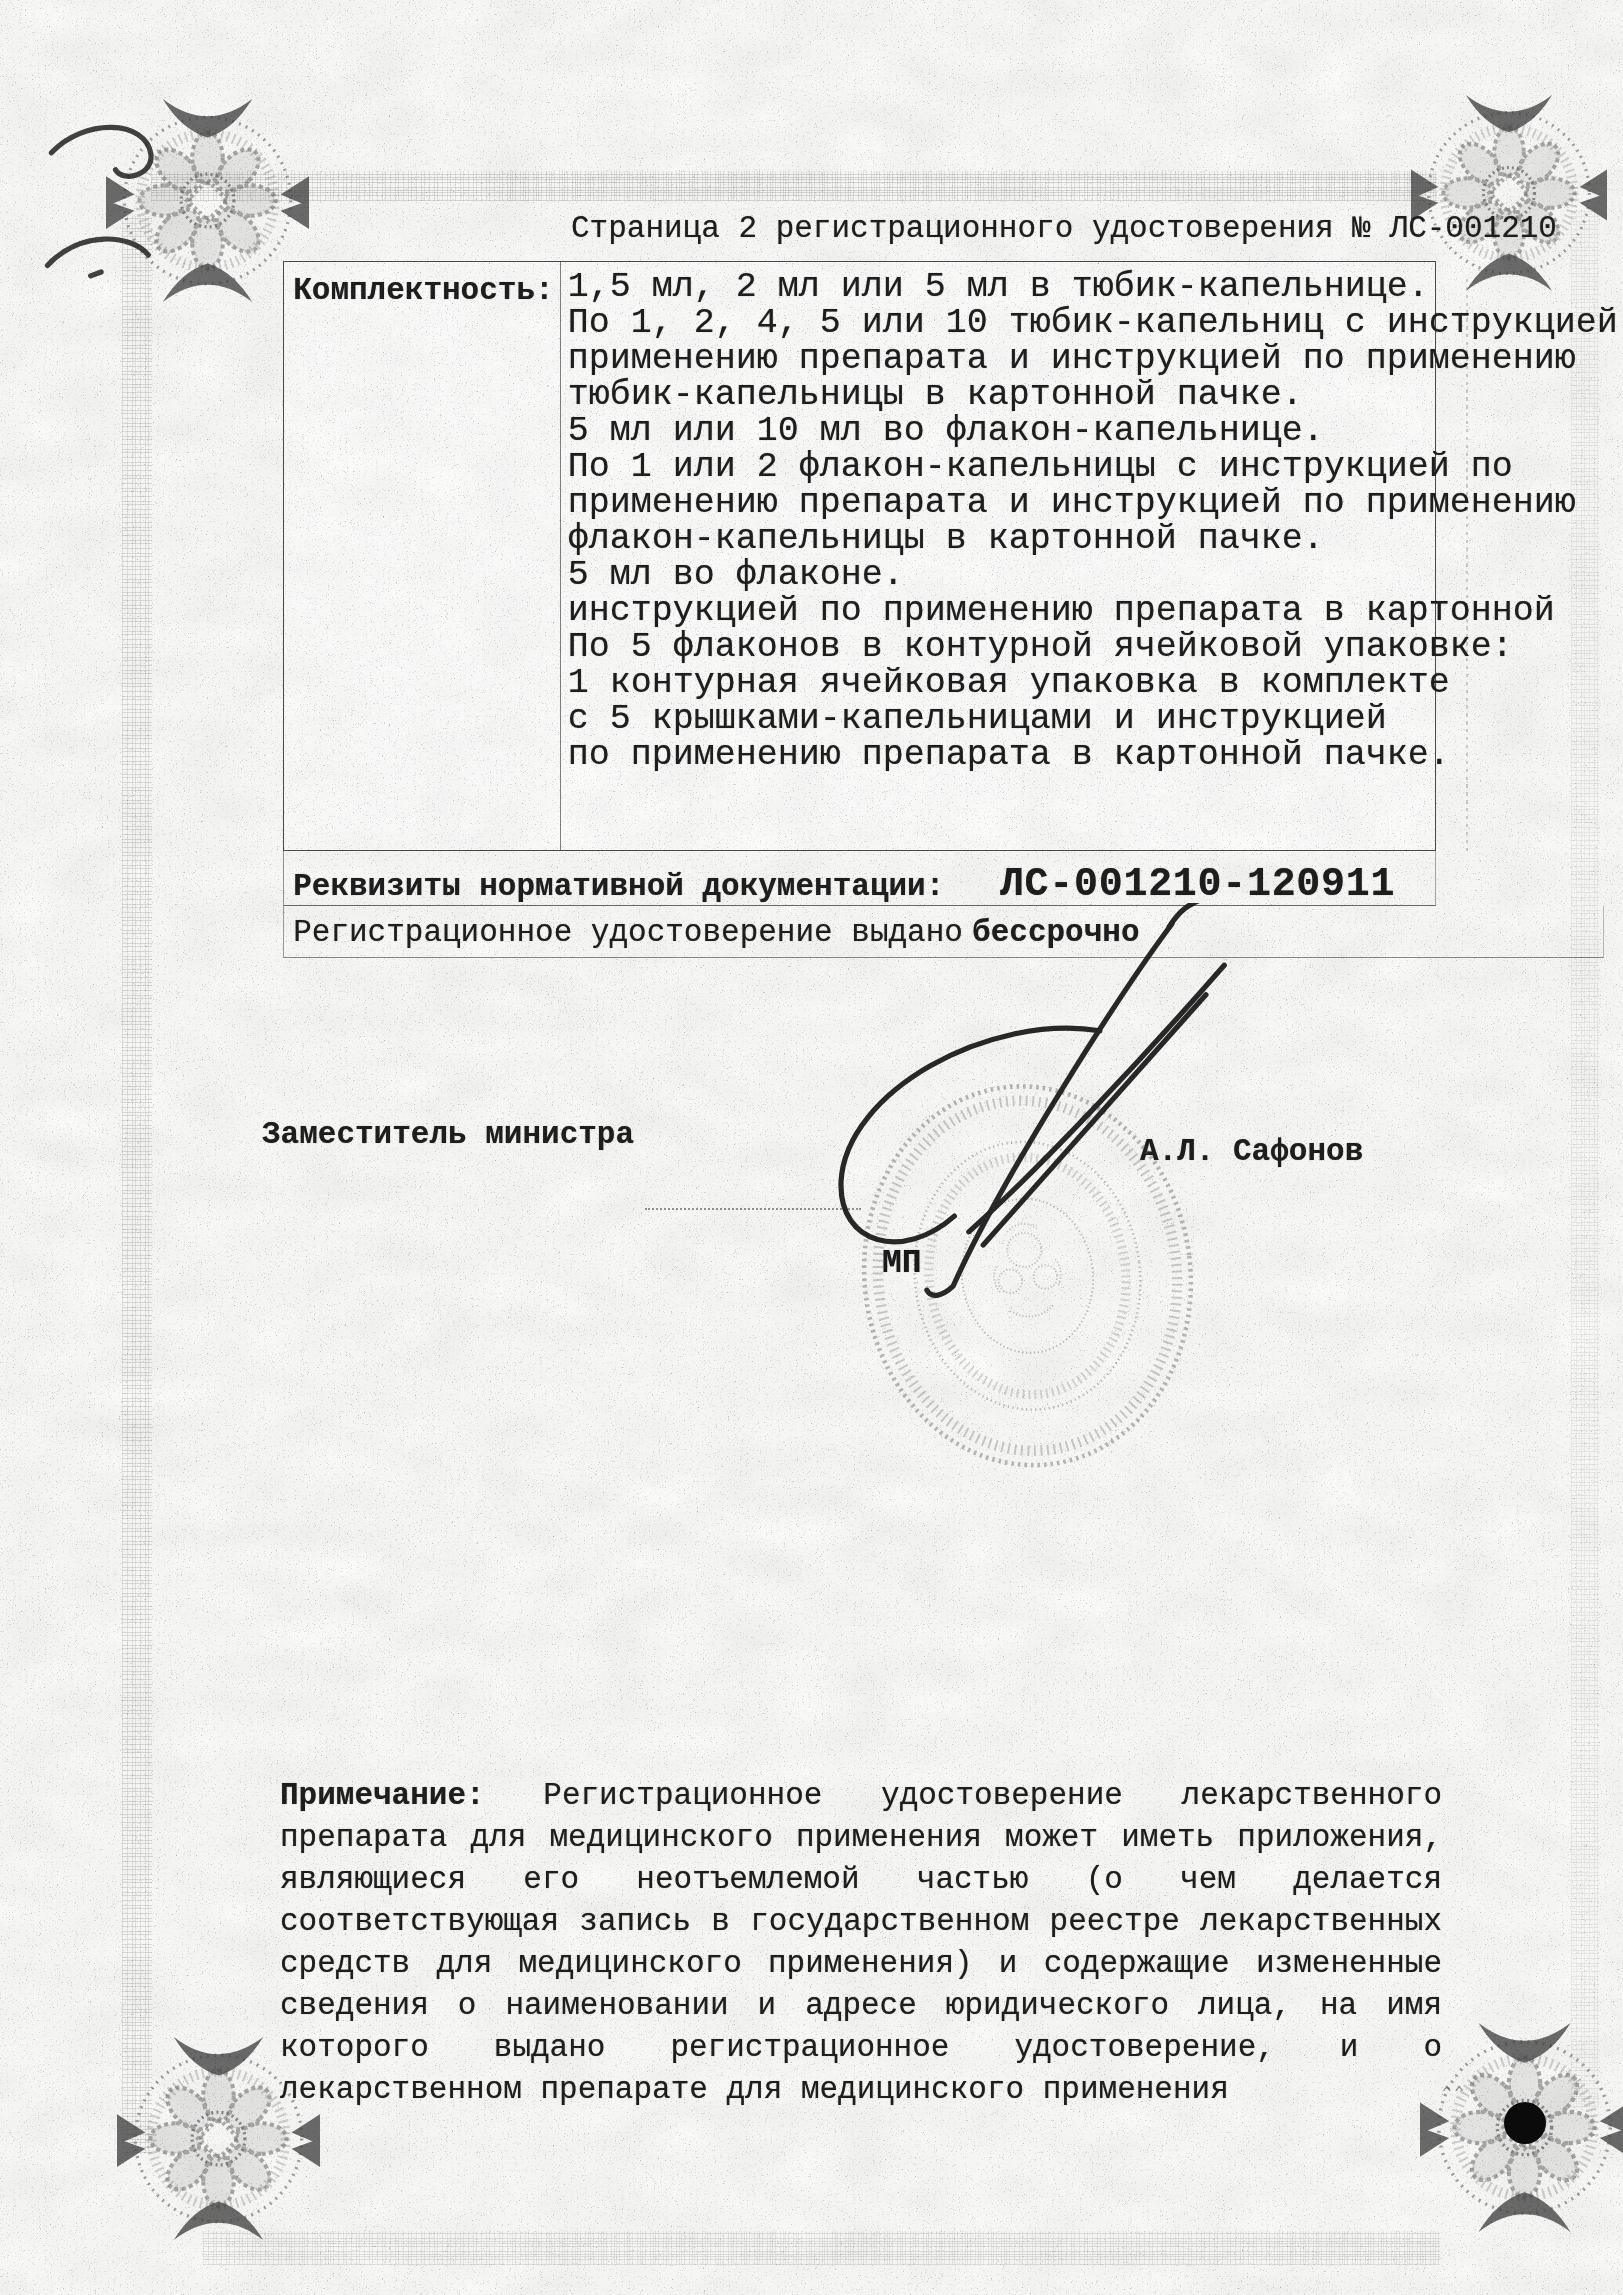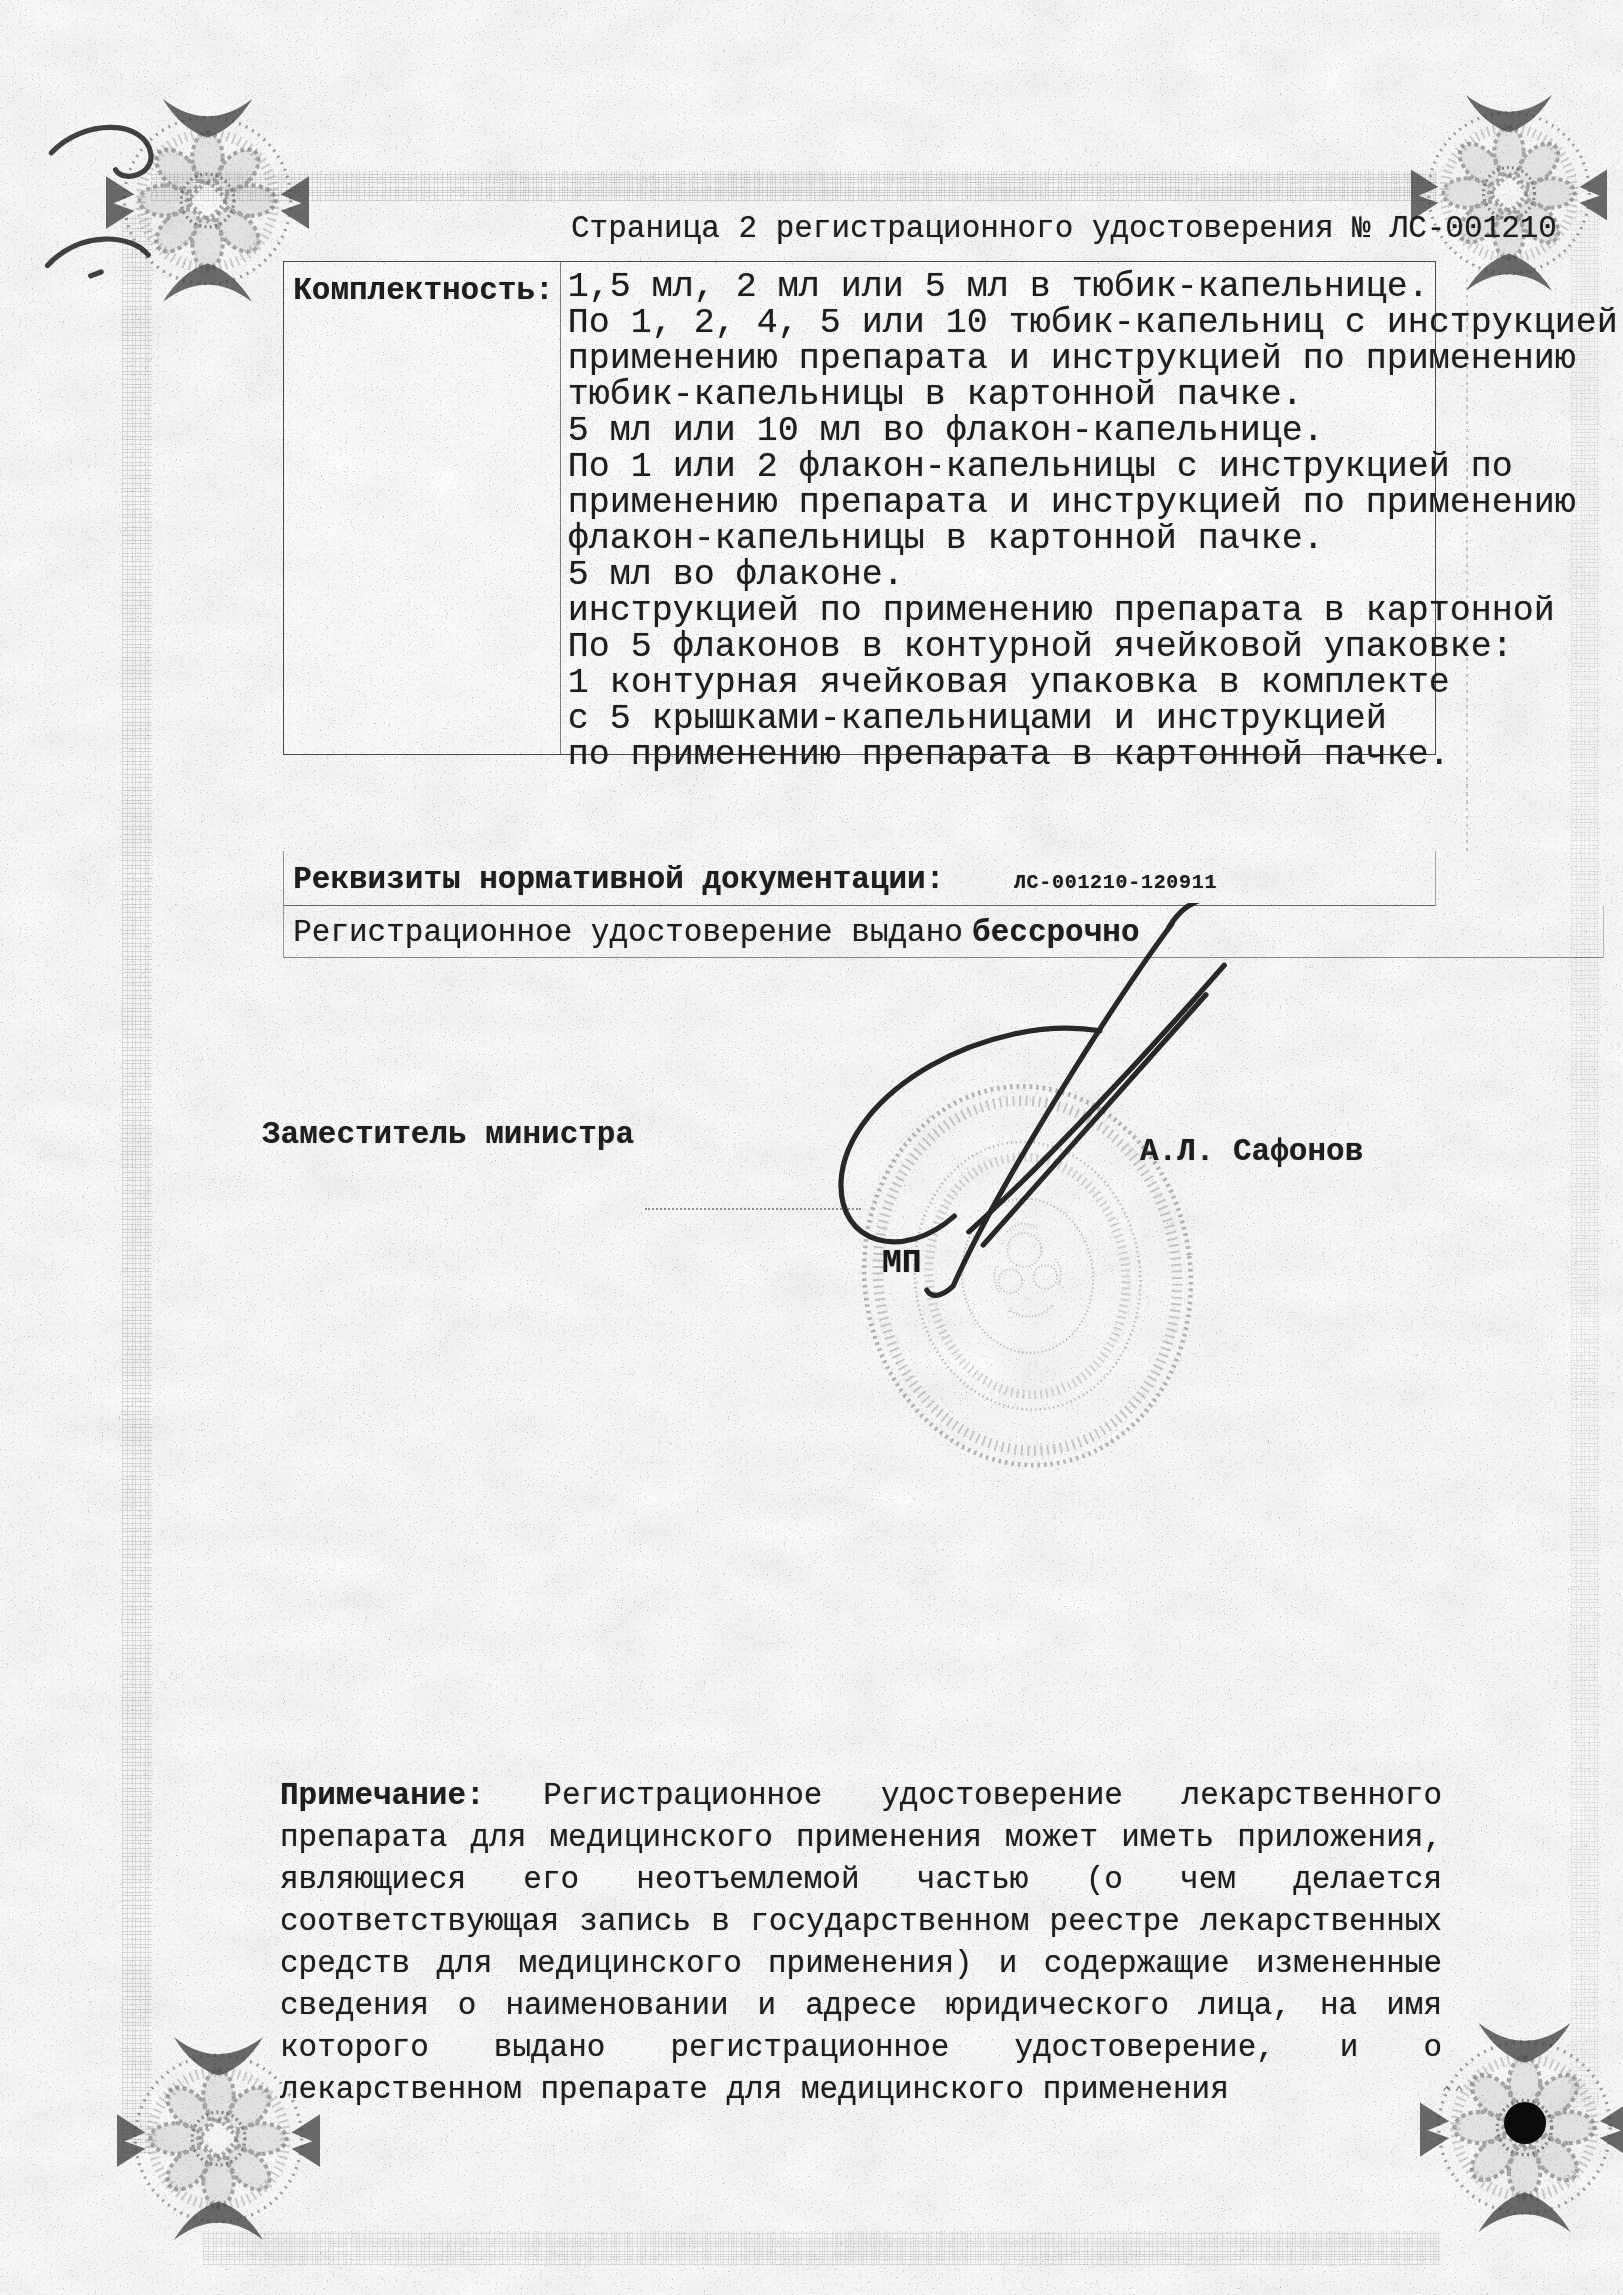--- a/index.html
+++ b/index.html
@@ -22,38 +22,38 @@
   .strip-left{left:122px;top:216px;width:30px;height:1937px;opacity:.5;}
   .strip-right{left:1571px;top:209px;width:27.5px;height:1898px;opacity:.28;}
   .strip-bottom{left:203px;top:2231px;width:1237px;height:34px;opacity:.4;}
   .vdots{
     left:1466px;top:275px;width:2px;height:576px;
     background:repeating-linear-gradient(0deg, rgba(0,0,0,.35) 0 3.3px, transparent 3.3px 7.9px);
     opacity:.5;
   }
   
   .ctable{
-    left:283px;top:261px;width:1153px;height:494px;
+    left:283px;top:261px;width:1153px;height:590px;
     border:1.3px solid rgba(35,35,35,.82);
     display:flex;box-sizing:border-box;background:rgba(255,255,255,.25);
   }
   .ctable .lbl{
     width:391px;box-sizing:border-box;border-right:1.3px solid rgba(45,45,45,.6);
     padding:10.5px 6.5px 0 9.2px;font-weight:bold;font-size:31px;
   }
   .ctable .val{flex:1;padding:6.5px 5.2px 0 6.5px;font-size:35px;}
   .tline{line-height:36px;white-space:nowrap;}
   .row2{
     left:283px;top:851px;width:1153px;height:55px;box-sizing:border-box;
     border-left:1.3px solid rgba(45,45,45,.5);border-right:1.3px solid rgba(45,45,45,.4);
     border-bottom:1.3px solid rgba(45,45,45,.7);
     font-size:31px;padding:10.5px 0 0 9.2px;
   }
   .row2 .r2l{font-weight:bold;}
-  .row2 .r2v{font-weight:bold;font-size:20px;margin-left:51px;letter-spacing:0.7px;}
+  .row2 .r2v{font-weight:bold;font-size:40px;margin-left:37px;letter-spacing:0.7px;}
   .row3{
     left:283px;top:906px;width:1321px;height:52px;box-sizing:border-box;
     border-left:1.3px solid rgba(45,45,45,.45);border-right:1.3px solid rgba(45,45,45,.3);
     border-bottom:1.3px solid rgba(45,45,45,.55);
     font-size:31px;padding:9.2px 0 0 9.2px;
   }
   .row3 b{margin-left:9.2px;}
   
   .hdr{left:571px;top:211px;font-size:31px;white-space:nowrap;}
   

